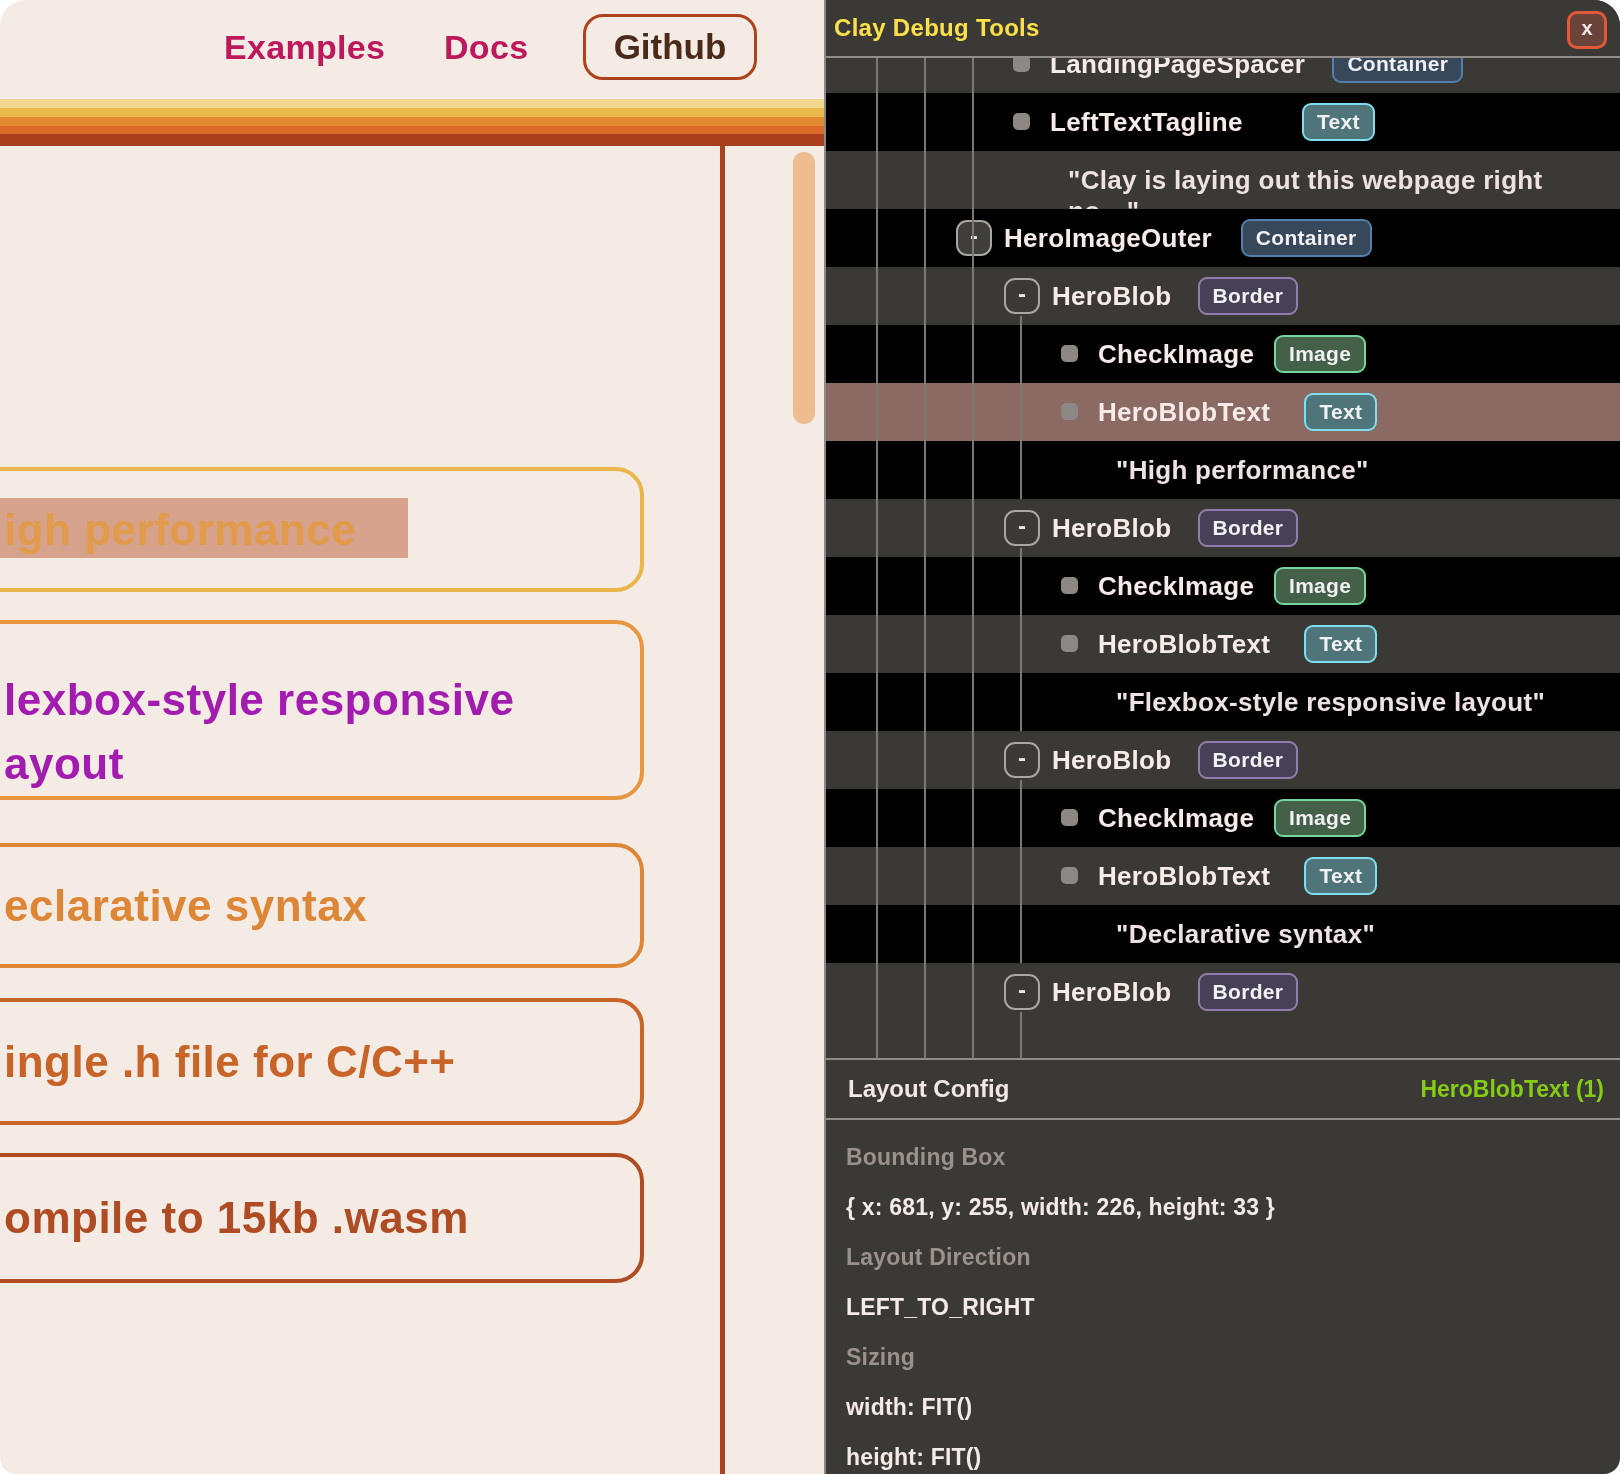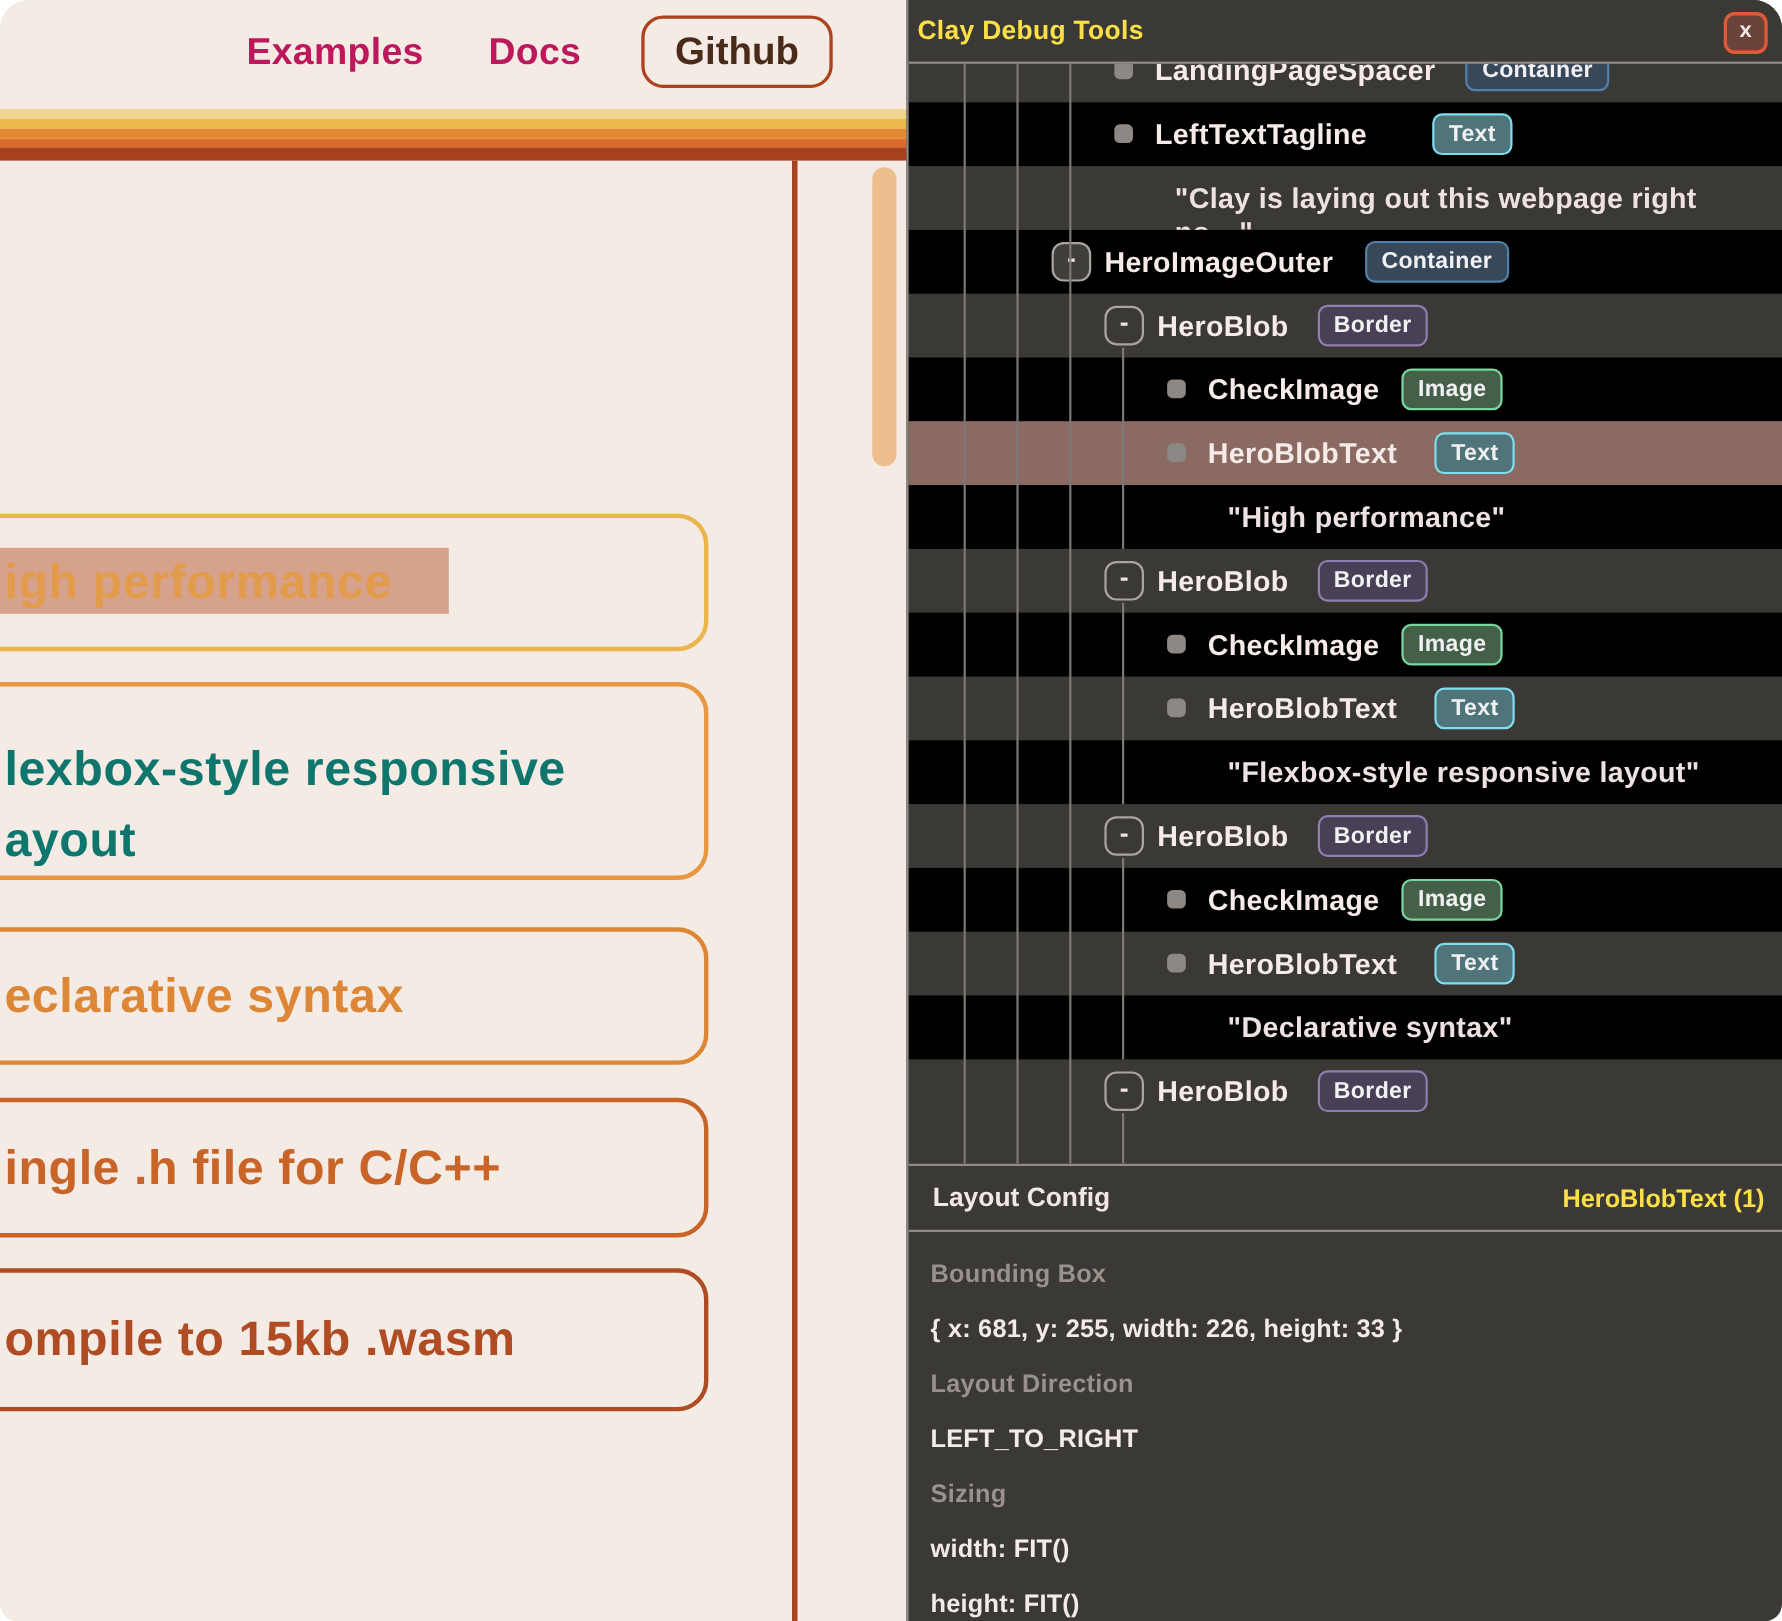--- a/index.html
+++ b/index.html
@@ -61,21 +61,21 @@
     position:absolute;top:10px;font-size:21px;font-weight:700;color:#f1f0f2;
     padding:5px 13px;border-radius:9px;border-width:2.5px;border-style:solid;z-index:3;letter-spacing:.3px;
   }
   .quote{position:absolute;top:14px;font-size:26px;font-weight:600;color:#eee1e2;letter-spacing:.3px;z-index:3;}
   .config-bar{
     position:absolute;left:0;top:1058px;width:100%;height:62px;
     border-top:2px solid #918c87;border-bottom:2px solid #918c87;
     display:flex;align-items:center;justify-content:space-between;z-index:4;background:#3b3936;
   }
   .config-title{margin-left:22px;font-size:24px;font-weight:700;color:#f2e7e5;}
-  .config-selected{margin-right:16px;font-size:23px;font-weight:700;color:#fde047;}
+  .config-selected{margin-right:16px;font-size:23px;font-weight:700;color:#84cc16;}
   .config-body{position:absolute;left:20px;top:1132px;width:740px;}
   .config-line{height:50px;font-size:23px;font-weight:600;display:flex;align-items:center;letter-spacing:.2px;}
   .config-line.lbl{color:#9b918c;}
   .config-line.val{color:#f4eae7;}
 </style>
 </head>
 <body>
 
 <div class="screen">
 
@@ -90,21 +90,21 @@
         <div style="height: 9px; background: rgb(226, 138, 49);"></div>
         <div style="height: 8px; background: rgb(220, 106, 42);"></div>
         <div style="height: 12px; background: rgb(168, 64, 29);"></div>
       </div>
     <div class="sel-highlight"></div>
     <div>
         <div class="feature-box" style="top: 467px; height: 125px; border-color: rgb(234, 181, 75);">
           <span class="feature-text" style="color: rgb(226, 155, 74);">igh performance</span>
         </div>
         <div class="feature-box" style="top: 620px; height: 180px; border-color: rgb(232, 150, 63);">
-          <span class="feature-text" style="color: #0f766e; margin-top: 44px;">lexbox-style responsive
+          <span class="feature-text" style="color: #a21caf; margin-top: 44px;">lexbox-style responsive
 ayout</span>
         </div>
         <div class="feature-box" style="top: 843px; height: 125px; border-color: rgb(221, 134, 54);">
           <span class="feature-text" style="color: rgb(221, 134, 54);">eclarative syntax</span>
         </div>
         <div class="feature-box" style="top: 998px; height: 127px; border-color: rgb(201, 100, 41);">
           <span class="feature-text" style="color: rgb(201, 100, 41);">ingle .h file for C/C++</span>
         </div>
         <div class="feature-box" style="top: 1153px; height: 130px; border-color: rgb(176, 76, 36);">
           <span class="feature-text" style="color: rgb(176, 76, 36);">ompile to 15kb .wasm</span>

